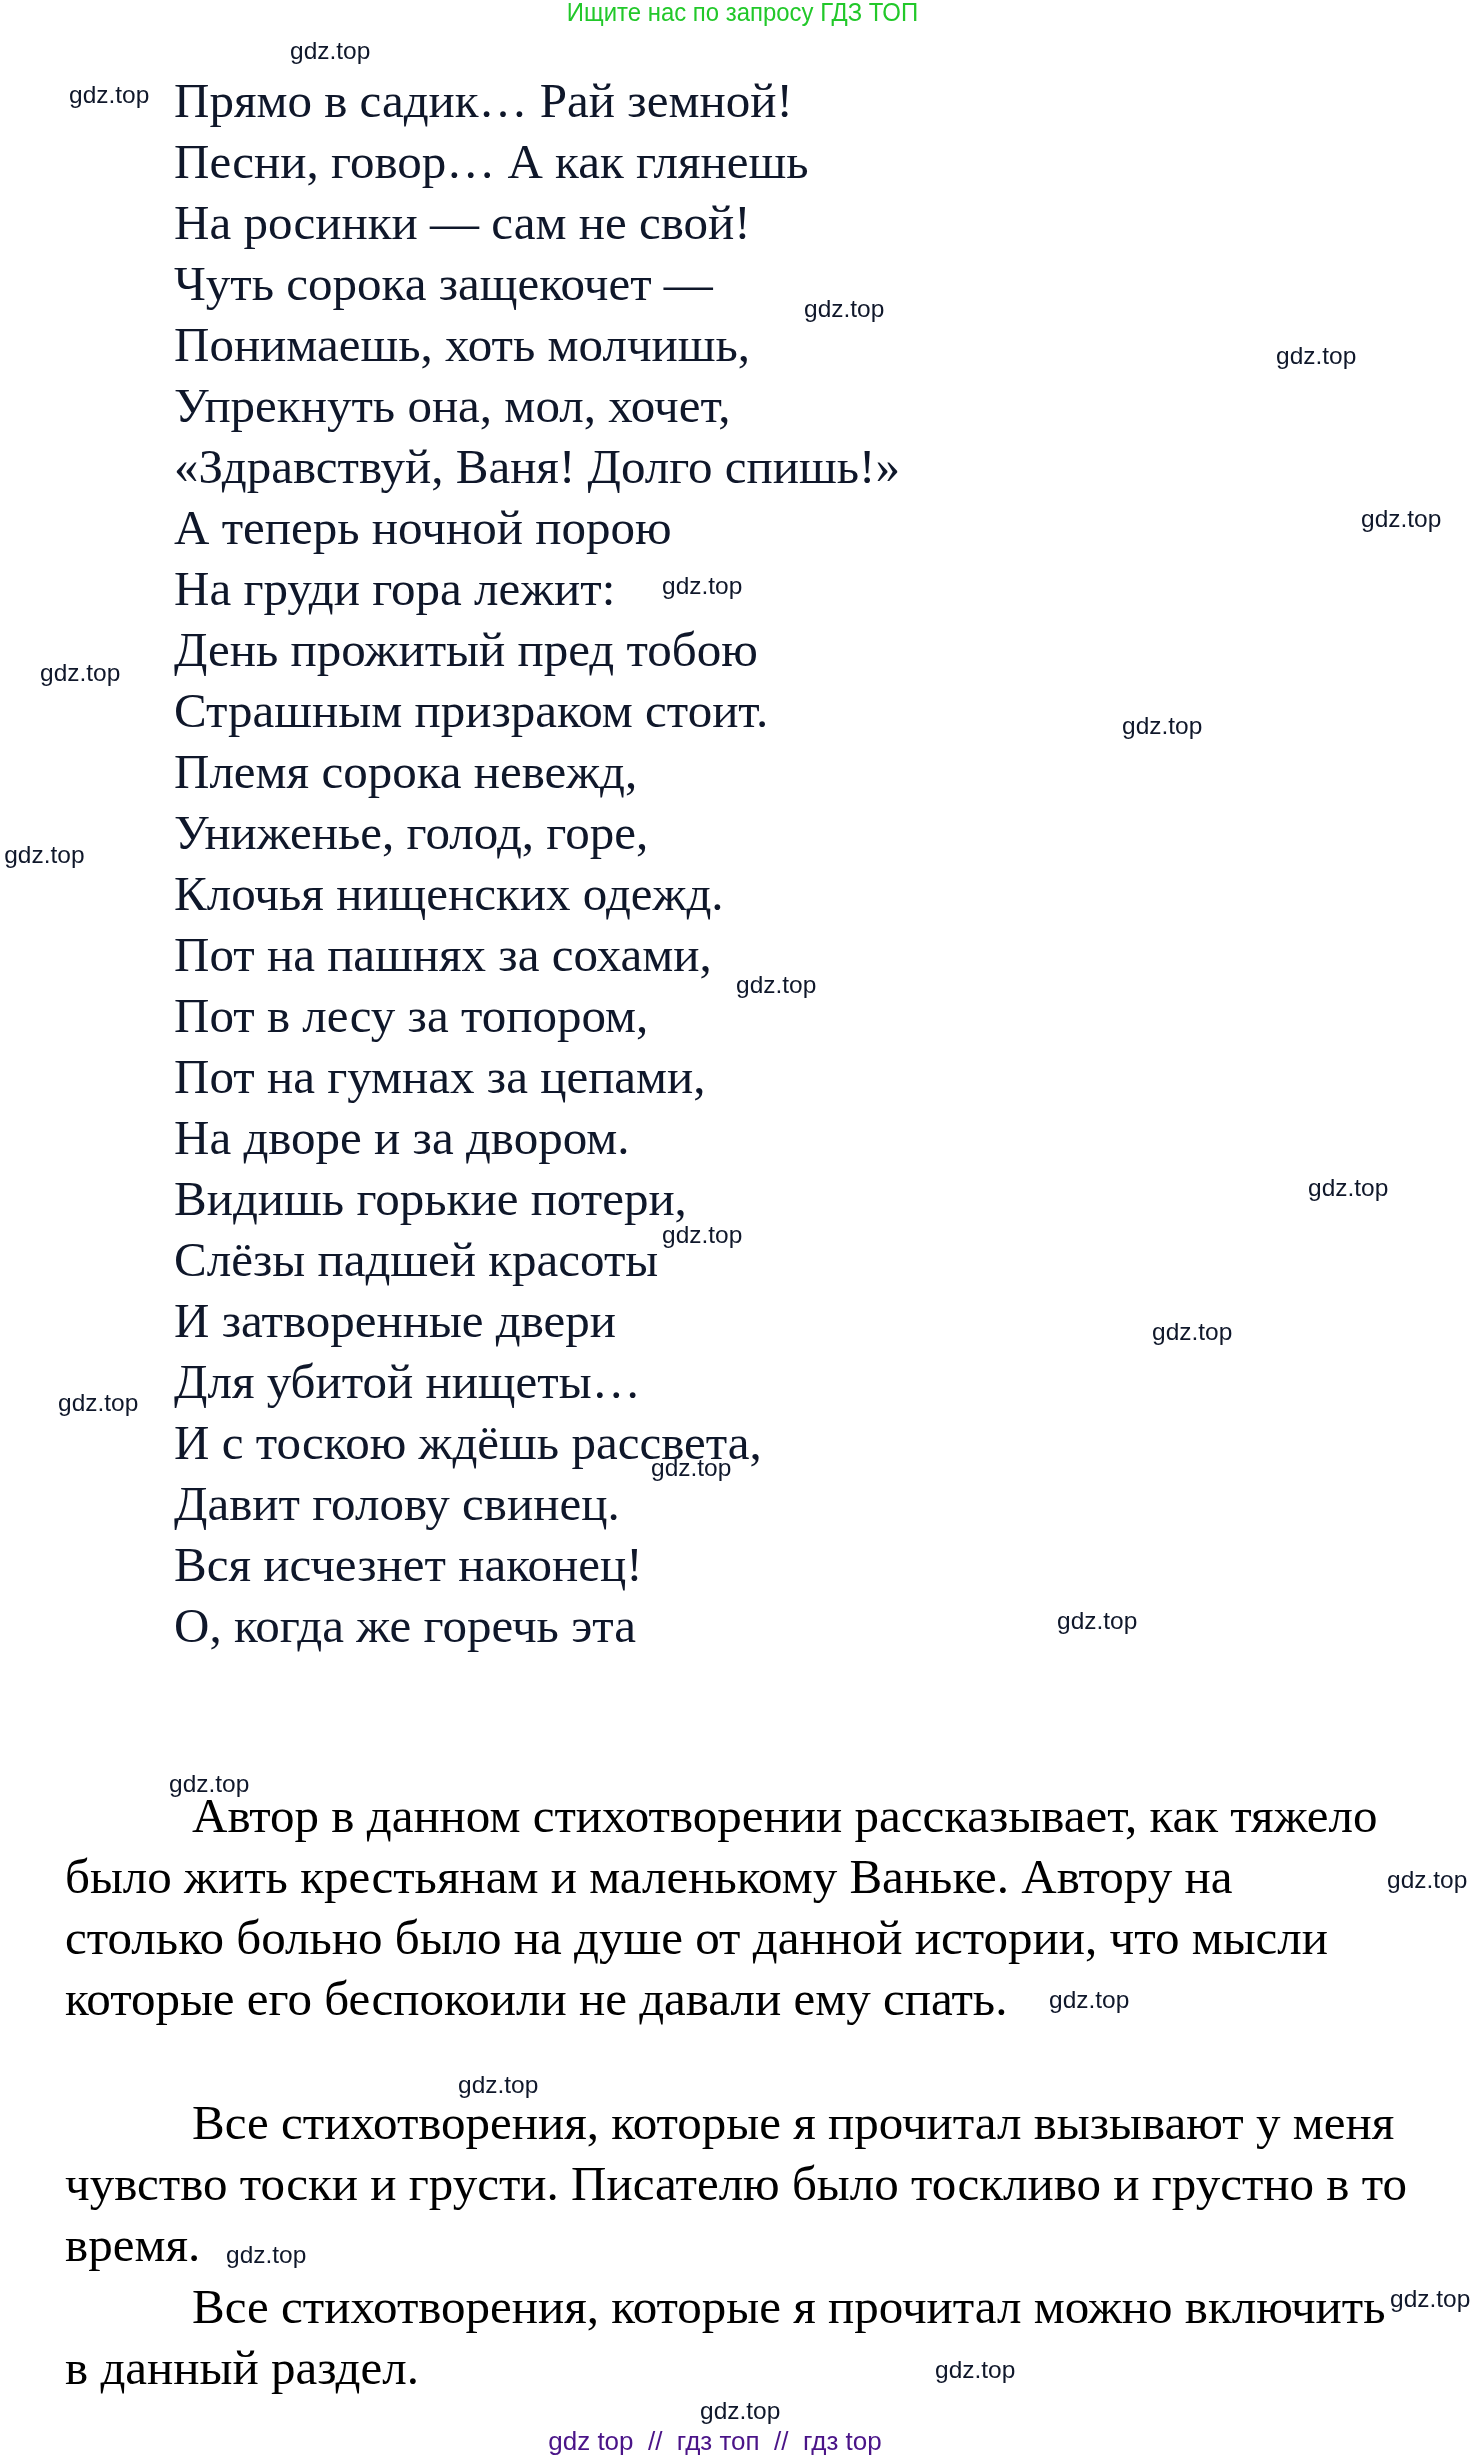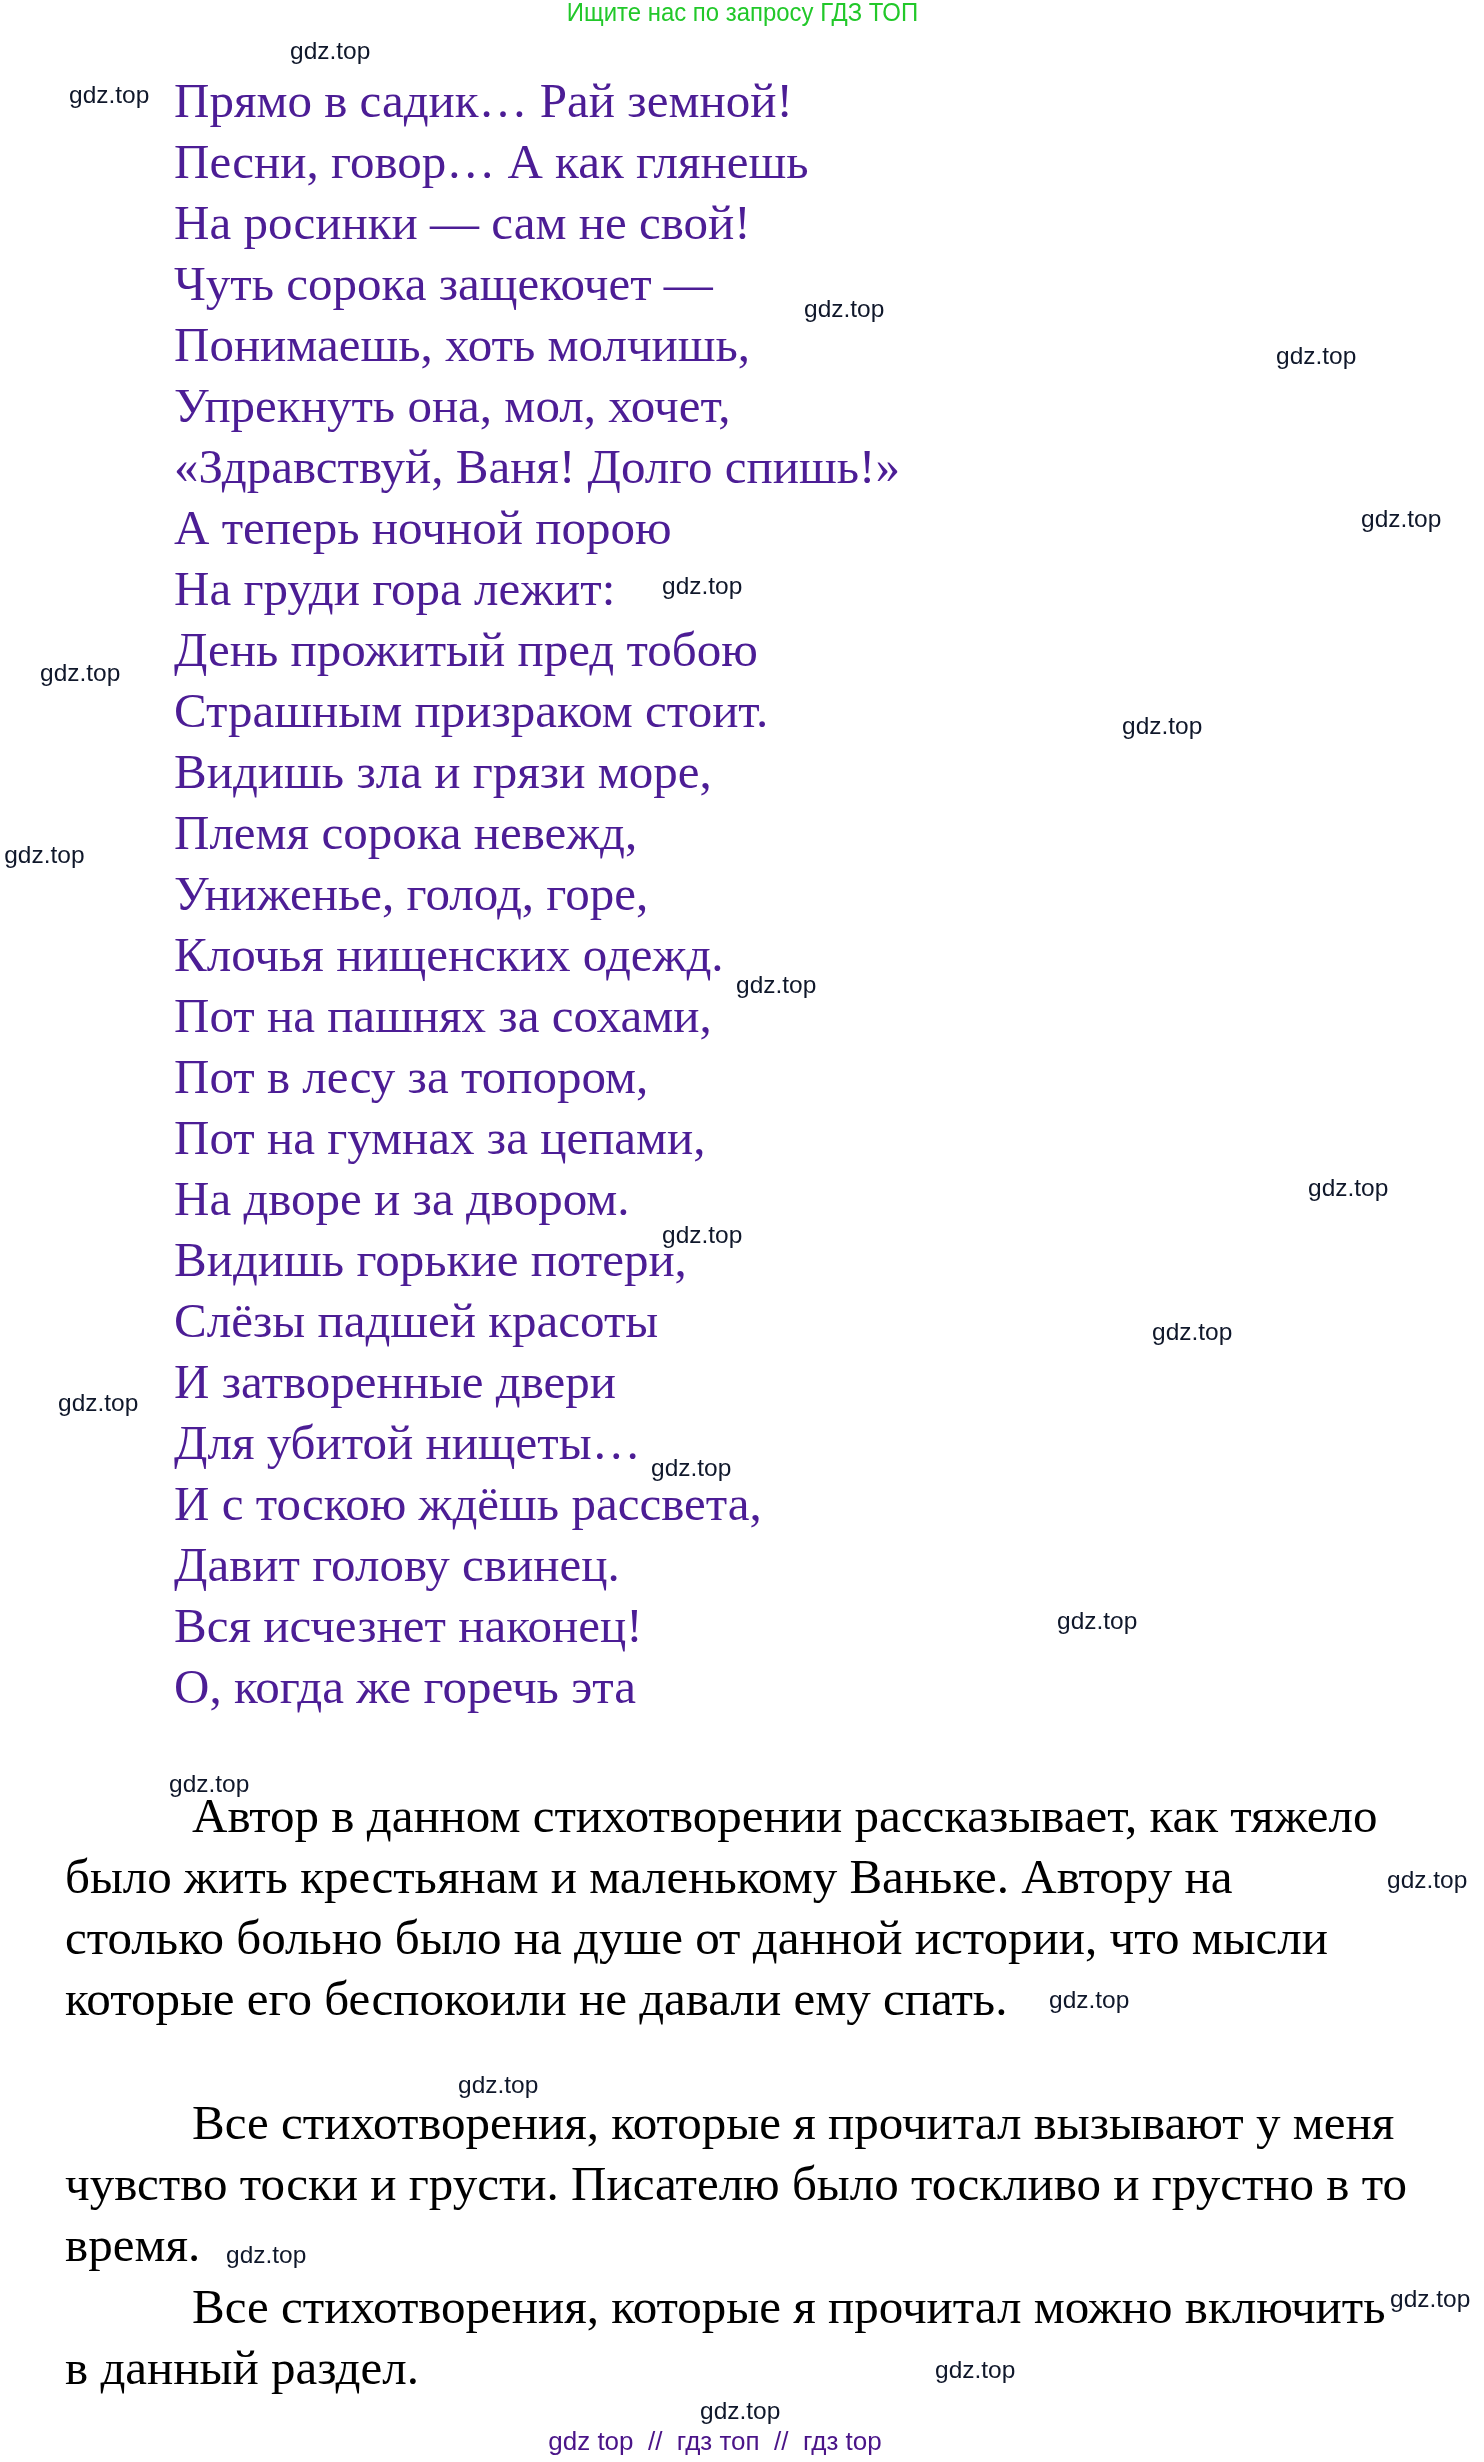--- a/index.html
+++ b/index.html
@@ -26,21 +26,21 @@
       transform: scaleX(0.92);
       transform-origin: center;
     }
     .poem {
       position: absolute;
       left: 174px;
       top: 70px;
       font-family: "Liberation Serif", "DejaVu Serif", serif;
       font-size: 49px;
       line-height: 61px;
-      color: #4c1d95;
+      color: #0f172a;
       white-space: nowrap;
     }
     .poem-line {
       display: block;
       height: 61px;
     }
     .para {
       position: absolute;
       left: 48px;
       font-family: "Liberation Serif", "DejaVu Serif", serif;
@@ -88,21 +88,20 @@
   <span class="poem-line">Песни, говор… А как глянешь</span>
   <span class="poem-line">На росинки — сам не свой!</span>
   <span class="poem-line">Чуть сорока защекочет —</span>
   <span class="poem-line">Понимаешь, хоть молчишь,</span>
   <span class="poem-line">Упрекнуть она, мол, хочет,</span>
   <span class="poem-line">«Здравствуй, Ваня! Долго спишь!»</span>
   <span class="poem-line">А теперь ночной порою</span>
   <span class="poem-line">На груди гора лежит:</span>
   <span class="poem-line">День прожитый пред тобою</span>
   <span class="poem-line">Страшным призраком стоит.</span>
-  <span class="poem-line">Видишь зла и грязи море,</span>
   <span class="poem-line">Племя сорока невежд,</span>
   <span class="poem-line">Униженье, голод, горе,</span>
   <span class="poem-line">Клочья нищенских одежд.</span>
   <span class="poem-line">Пот на пашнях за сохами,</span>
   <span class="poem-line">Пот в лесу за топором,</span>
   <span class="poem-line">Пот на гумнах за цепами,</span>
   <span class="poem-line">На дворе и за двором.</span>
   <span class="poem-line">Видишь горькие потери,</span>
   <span class="poem-line">Слёзы падшей красоты</span>
   <span class="poem-line">И затворенные двери</span>

